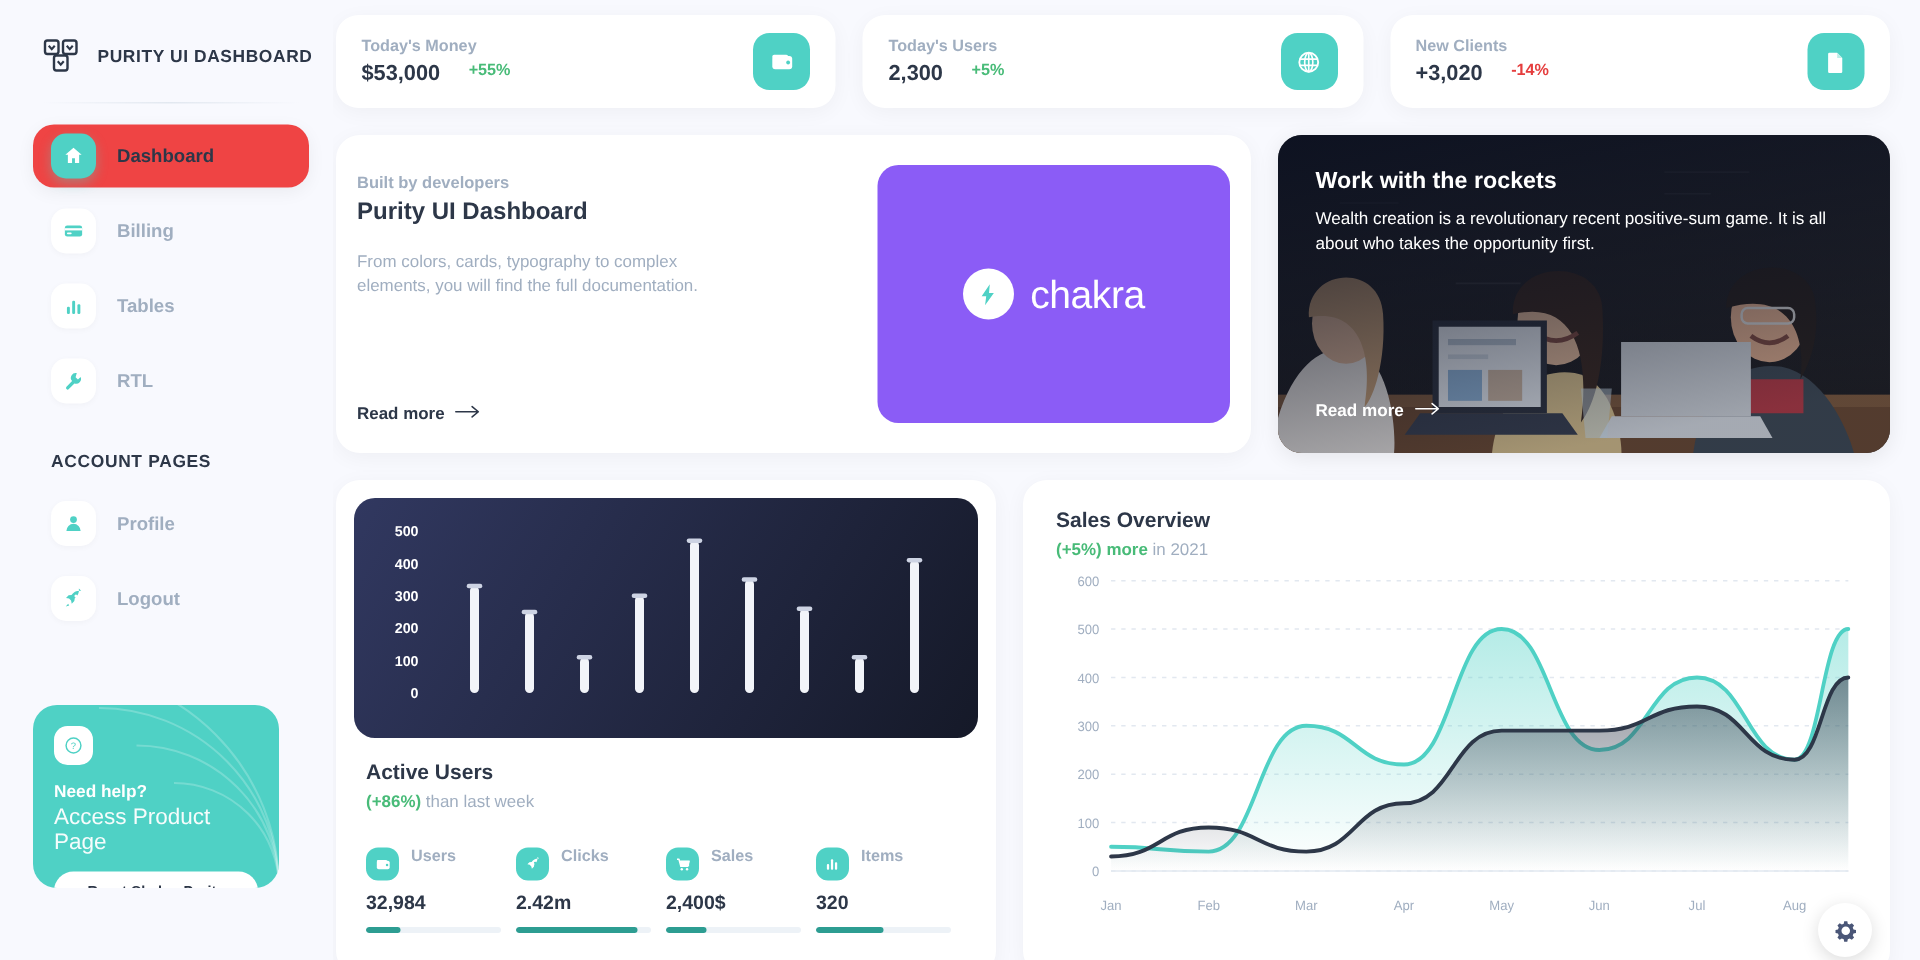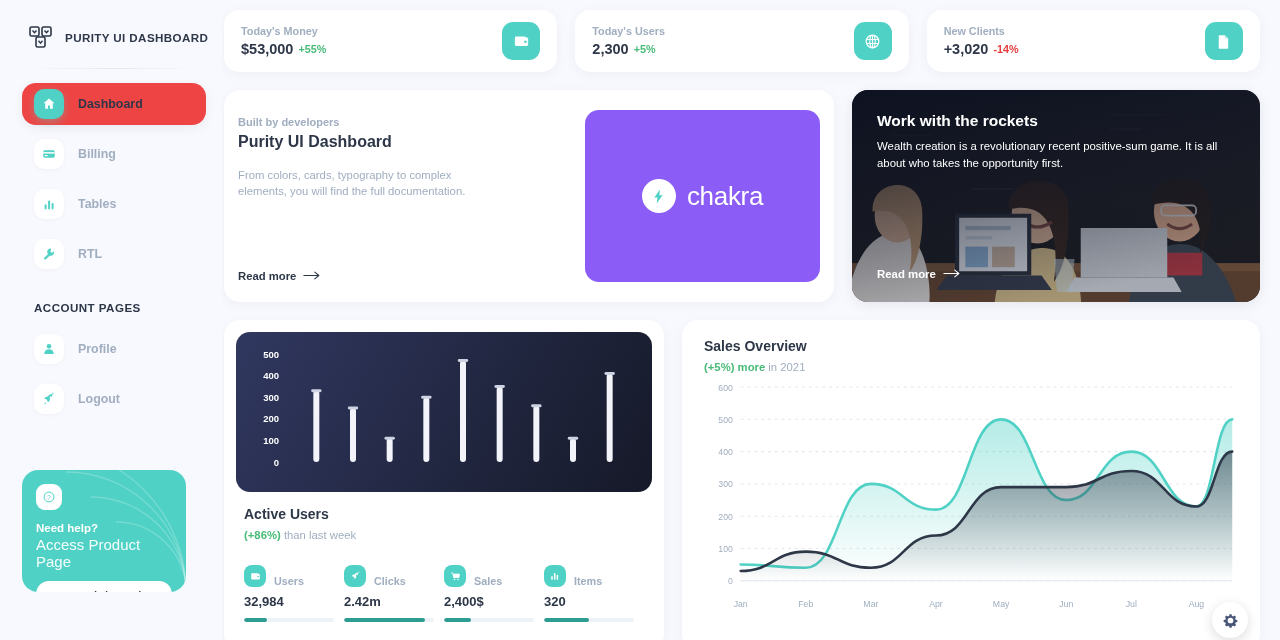--- a/index.html
+++ b/index.html
@@ -79,21 +79,21 @@
 
   
   .stat-row { display: flex; gap: 18px; }
   .stat-card {
     flex: 1 1 0; height: 62px; border-radius: 15px; background:#fff;
     box-shadow: 0 3px 14px rgba(0,0,0,.045);
     display: flex; align-items: center; justify-content: space-between;
     padding: 0 17px;
   }
   .stat-label { font-size: 10.8px; color: #a0aec0; font-weight: 700; }
-  .stat-value-row { display: flex; align-items: center; gap: 5px; margin-top: 4px; }
+  .stat-value-row { display: flex; align-items: flex-start; gap: 19px; margin-top: 4px; }
   .stat-value { font-size: 14.5px; font-weight: 700; color: #2d3748; }
   .stat-delta { font-size: 10.8px; font-weight: 700; }
   .stat-delta.up { color: #48bb78; }
   .stat-delta.down { color: #e53e3e; }
   .stat-icon {
     width: 38px; height: 38px; border-radius: 11px; background: #4fd1c5;
     display: flex; align-items: center; justify-content: center;
   }
 
   
@@ -141,21 +141,21 @@
   .bar-panel {
     height: 160px; border-radius: 14px; position: relative; overflow: hidden;
     background: linear-gradient(120deg, #313860 0%, #151928 100%);
   }
   .section-title { font-size: 14px; font-weight: 700; color: #2d3748; }
   .section-sub { font-size: 11.3px; color: #a0aec0; margin-top: 7px; }
   .section-sub b { color: #48bb78; font-weight: 700; }
 
   .mini-stats { display: flex; margin-top: 24px; }
   .mini-stat { flex: 1 1 0; padding-right: 10px; }
-  .mini-head { display: flex; align-items: flex-end; gap: 8px; }
+  .mini-head { display: flex; align-items: flex-start; gap: 8px; }
   .mini-icon {
     width: 22px; height: 22px; border-radius: 8px; background: #4fd1c5;
     display: flex; align-items: center; justify-content: center; flex: 0 0 22px;
   }
   .mini-label { font-size: 10.8px; font-weight: 700; color: #a0aec0; }
   .mini-value { font-size: 13px; font-weight: 700; color: #2d3748; margin-top: 7px; }
   .mini-track { height: 4px; border-radius: 2px; background: #edf2f7; margin-top: 9px; overflow: hidden; }
   .mini-fill { height: 100%; border-radius: 2px; background: #2d9d92; }
 
   .sales-card { flex: 1 1 auto; height: 330px; padding: 18px 20px 6px 14px; overflow: hidden; position: relative; }

